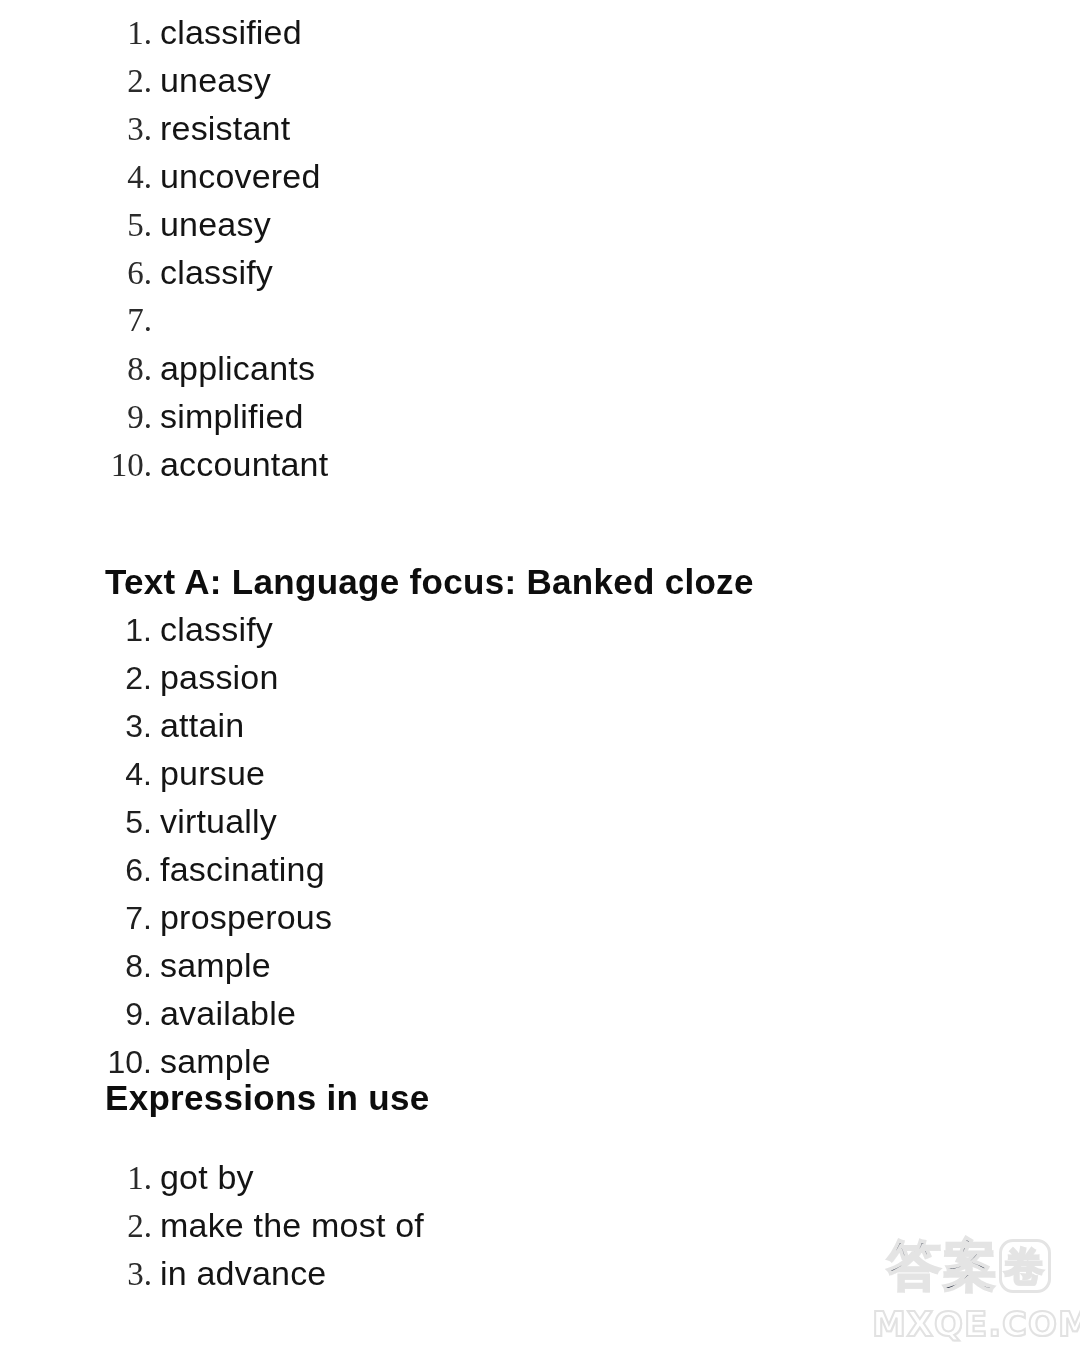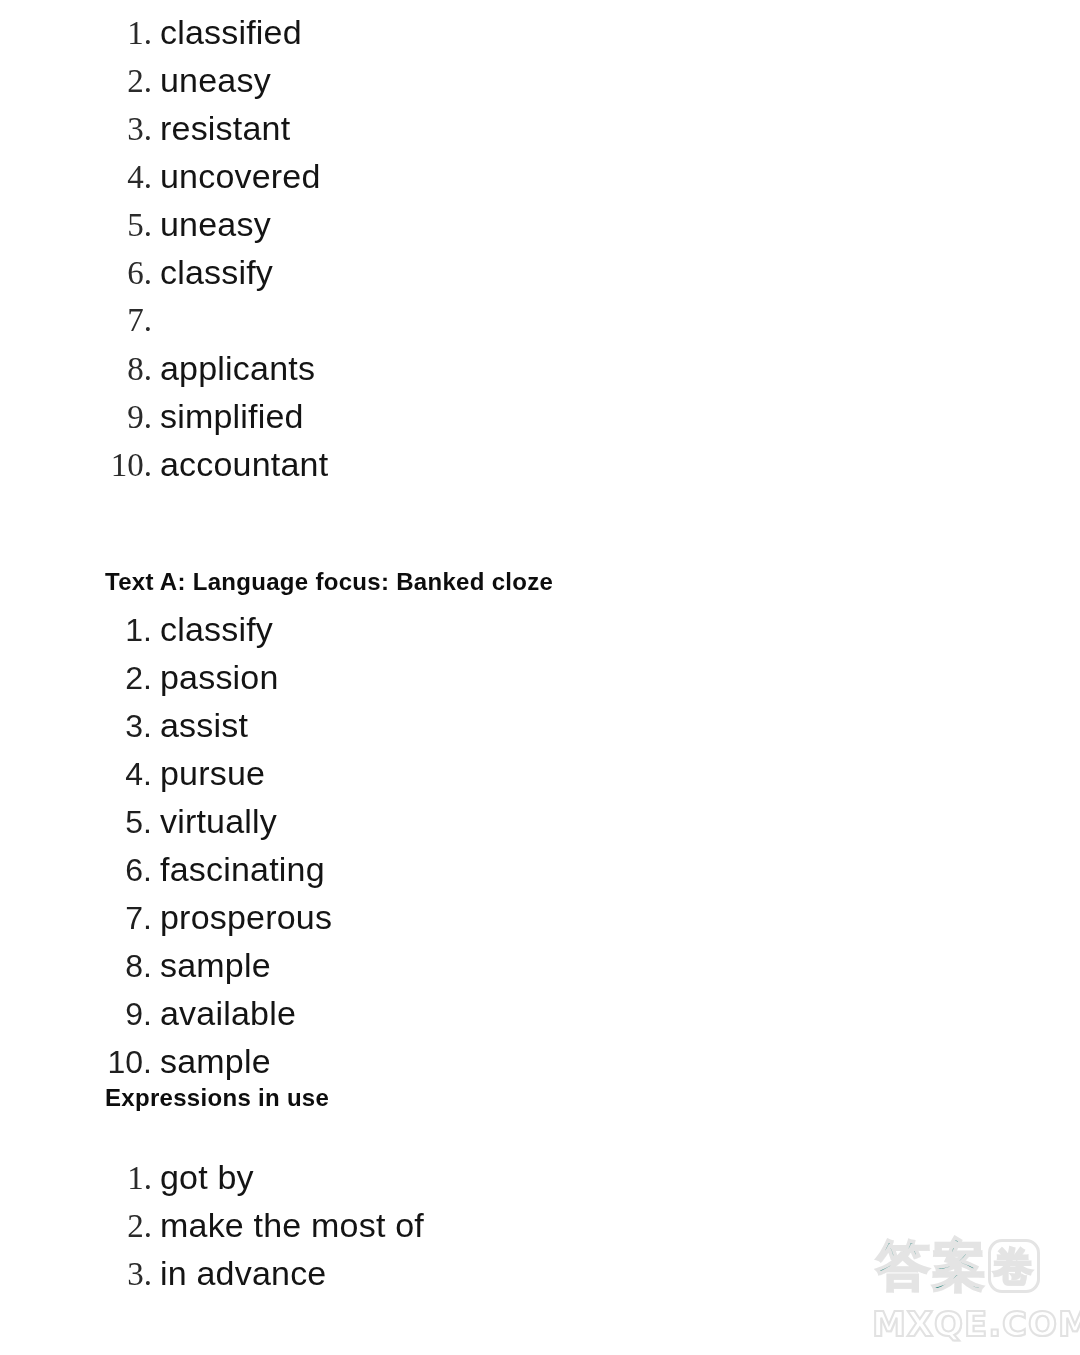--- a/index.html
+++ b/index.html
@@ -61,46 +61,46 @@
     color: #1f1f1f;
   }
 
   
   .section-heading {
     position: absolute;
     left: 105px;
     margin: 0;
     font-family: "Liberation Sans", sans-serif;
     font-weight: bold;
-    font-size: 24px;
+    font-size: 35px;
     line-height: 44px;
     color: #0d0d0d;
     letter-spacing: 0.3px;
     white-space: nowrap;
   }
 
   
   #watermark {
     position: absolute;
     right: 12px;
     bottom: 10px;
     width: 200px;
     height: 110px;
     user-select: none;
   }
   .wm-cjk {
     position: absolute;
     top: 2px;
-    left: 8px;
+    left: 19px;
     font-family: "DejaVu Sans", sans-serif;
     font-weight: bold;
     font-size: 54px;
     line-height: 58px;
     letter-spacing: 2px;
-    color: #0f766e;
+    color: #0f172a;
     -webkit-text-stroke: 2px #e4e4e4;
     text-shadow: 1px 1px 0 #efefef;
     white-space: nowrap;
   }
   .wm-circle {
     display: inline-block;
     border: 3px solid #e4e4e4;
     border-radius: 14px;
     padding: 0 2px;
     font-size: 40px;
@@ -175,21 +175,21 @@
       <li class="answer-item">
         <span class="item-num">1.</span>
         <span class="item-word">classify</span>
       </li>
       <li class="answer-item">
         <span class="item-num">2.</span>
         <span class="item-word">passion</span>
       </li>
       <li class="answer-item">
         <span class="item-num">3.</span>
-        <span class="item-word">assist</span>
+        <span class="item-word">attain</span>
       </li>
       <li class="answer-item">
         <span class="item-num">4.</span>
         <span class="item-word">pursue</span>
       </li>
       <li class="answer-item">
         <span class="item-num">5.</span>
         <span class="item-word">virtually</span>
       </li>
       <li class="answer-item">

